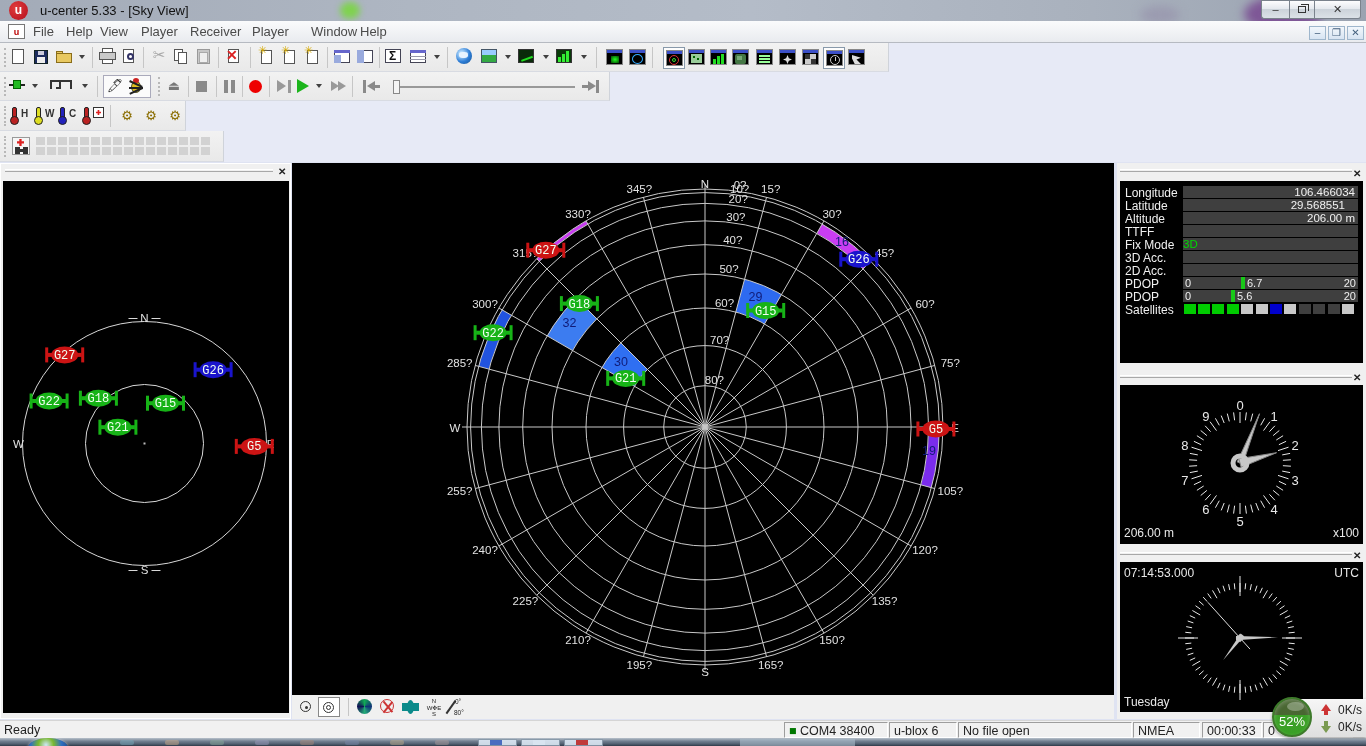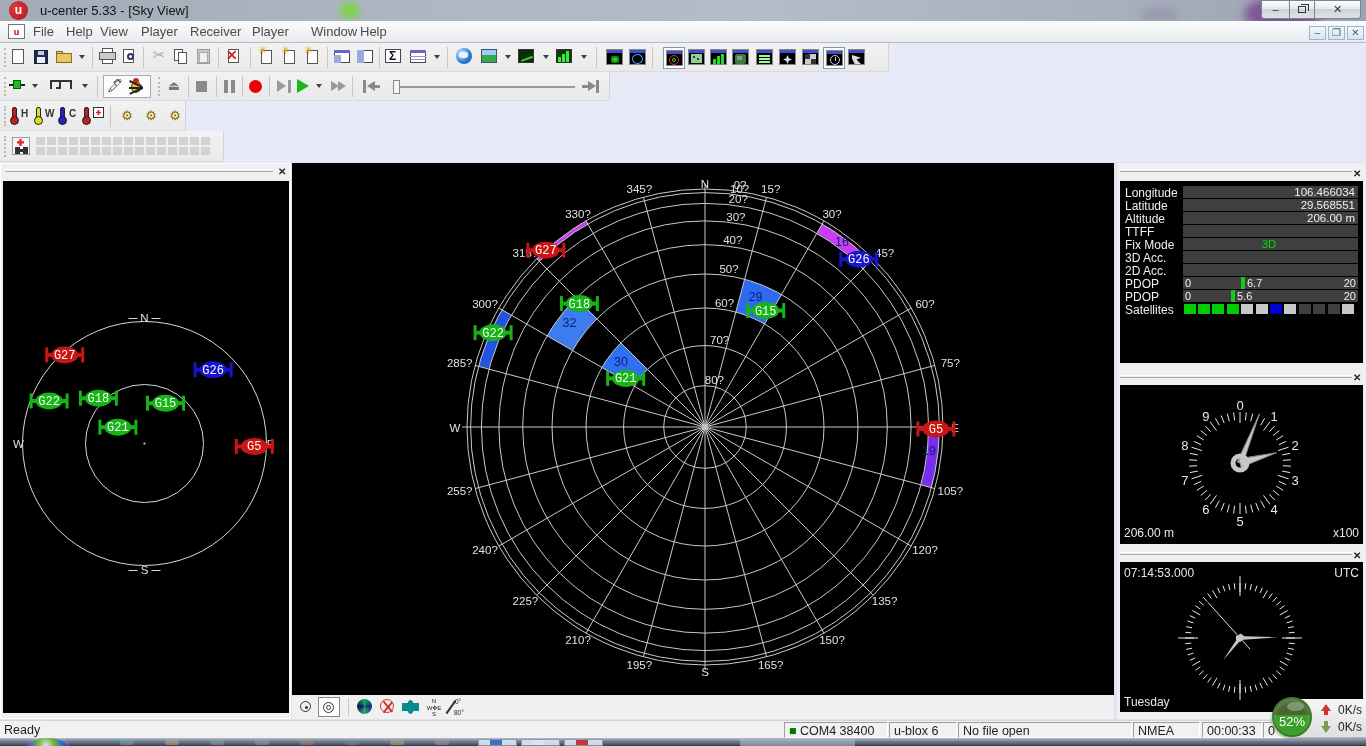--- a/index.html
+++ b/index.html
@@ -572,27 +572,27 @@
           </div>
         </div>
 </div>
     </div>
 <div class="abs" style="left:1117px;top:163px;width:249px;height:206px;background:#f0f0f0">
 <div class="ridge" style="left:3px;top:6px;width:232px"></div>
 <div class="abs blackpane" style="left:3px;top:18px;width:243px;height:182px">
 <div class="abs" style="left:5px;top:5px;font-size:12px;color:#f0f0f0;font-family:Liberation Sans">Longitude</div>
         <div class="abs" style="left:63px;top:5px;width:175px;height:12px;background:#3f3f3f;text-align:right;line-height:12px;font-size:11.5px"><span style="color:#f0f0f0;padding-right:3px">106.466034</span></div>
         <div class="abs" style="left:5px;top:18px;font-size:12px;color:#f0f0f0;font-family:Liberation Sans">Latitude</div>
-        <div class="abs" style="left:63px;top:18px;width:175px;height:12px;background:#3f3f3f;text-align:right;line-height:12px;font-size:11.5px"><span style="color:#f0f0f0;padding-right:3px">29.568551</span></div>
+        <div class="abs" style="left:63px;top:18px;width:175px;height:12px;background:#3f3f3f;text-align:right;line-height:12px;font-size:11.5px"><span style="color:#f0f0f0;padding-right:13px">29.568551</span></div>
         <div class="abs" style="left:5px;top:31px;font-size:12px;color:#f0f0f0;font-family:Liberation Sans">Altitude</div>
         <div class="abs" style="left:63px;top:31px;width:175px;height:12px;background:#3f3f3f;text-align:right;line-height:12px;font-size:11.5px"><span style="color:#f0f0f0;padding-right:3px">206.00 m</span></div>
         <div class="abs" style="left:5px;top:44px;font-size:12px;color:#f0f0f0;font-family:Liberation Sans">TTFF</div>
         <div class="abs" style="left:63px;top:44px;width:175px;height:12px;background:#3f3f3f;text-align:right;line-height:12px;font-size:11.5px"><span style="color:#f0f0f0;padding-right:3px"></span></div>
         <div class="abs" style="left:5px;top:57px;font-size:12px;color:#f0f0f0;font-family:Liberation Sans">Fix Mode</div>
-        <div class="abs" style="left:63px;top:57px;width:175px;height:12px;background:#3f3f3f;text-align:center;line-height:12px;font-size:11.5px"><span style="color:#00d800;padding-right:3px">3D</span></div>
+        <div class="abs" style="left:63px;top:57px;width:175px;height:12px;background:#3f3f3f;text-align:left;line-height:12px;font-size:11.5px"><span style="color:#00d800;padding-right:3px">3D</span></div>
         <div class="abs" style="left:5px;top:70px;font-size:12px;color:#f0f0f0;font-family:Liberation Sans">3D Acc.</div>
         <div class="abs" style="left:63px;top:70px;width:175px;height:12px;background:#3f3f3f;text-align:right;line-height:12px;font-size:11.5px"><span style="color:#f0f0f0;padding-right:3px"></span></div>
         <div class="abs" style="left:5px;top:83px;font-size:12px;color:#f0f0f0;font-family:Liberation Sans">2D Acc.</div>
         <div class="abs" style="left:63px;top:83px;width:175px;height:12px;background:#3f3f3f;text-align:right;line-height:12px;font-size:11.5px"><span style="color:#f0f0f0;padding-right:3px"></span></div>
         <div class="abs" style="left:5px;top:96px;font-size:12px;color:#f0f0f0;font-family:Liberation Sans">PDOP</div>
         <div class="abs" style="left:63px;top:96px;width:175px;height:12px;background:#3f3f3f">
           <span class="abs" style="left:2px;top:0;font-size:11px;line-height:12px;color:#eee">0</span>
           <span class="abs" style="right:2px;top:0;font-size:11px;line-height:12px;color:#eee">20</span>
           <div class="abs" style="left:58px;top:0;width:4px;height:12px;background:#18c818"></div>
           <span class="abs" style="left:64px;top:0;font-size:11px;line-height:12px;color:#eee">6.7</span>

